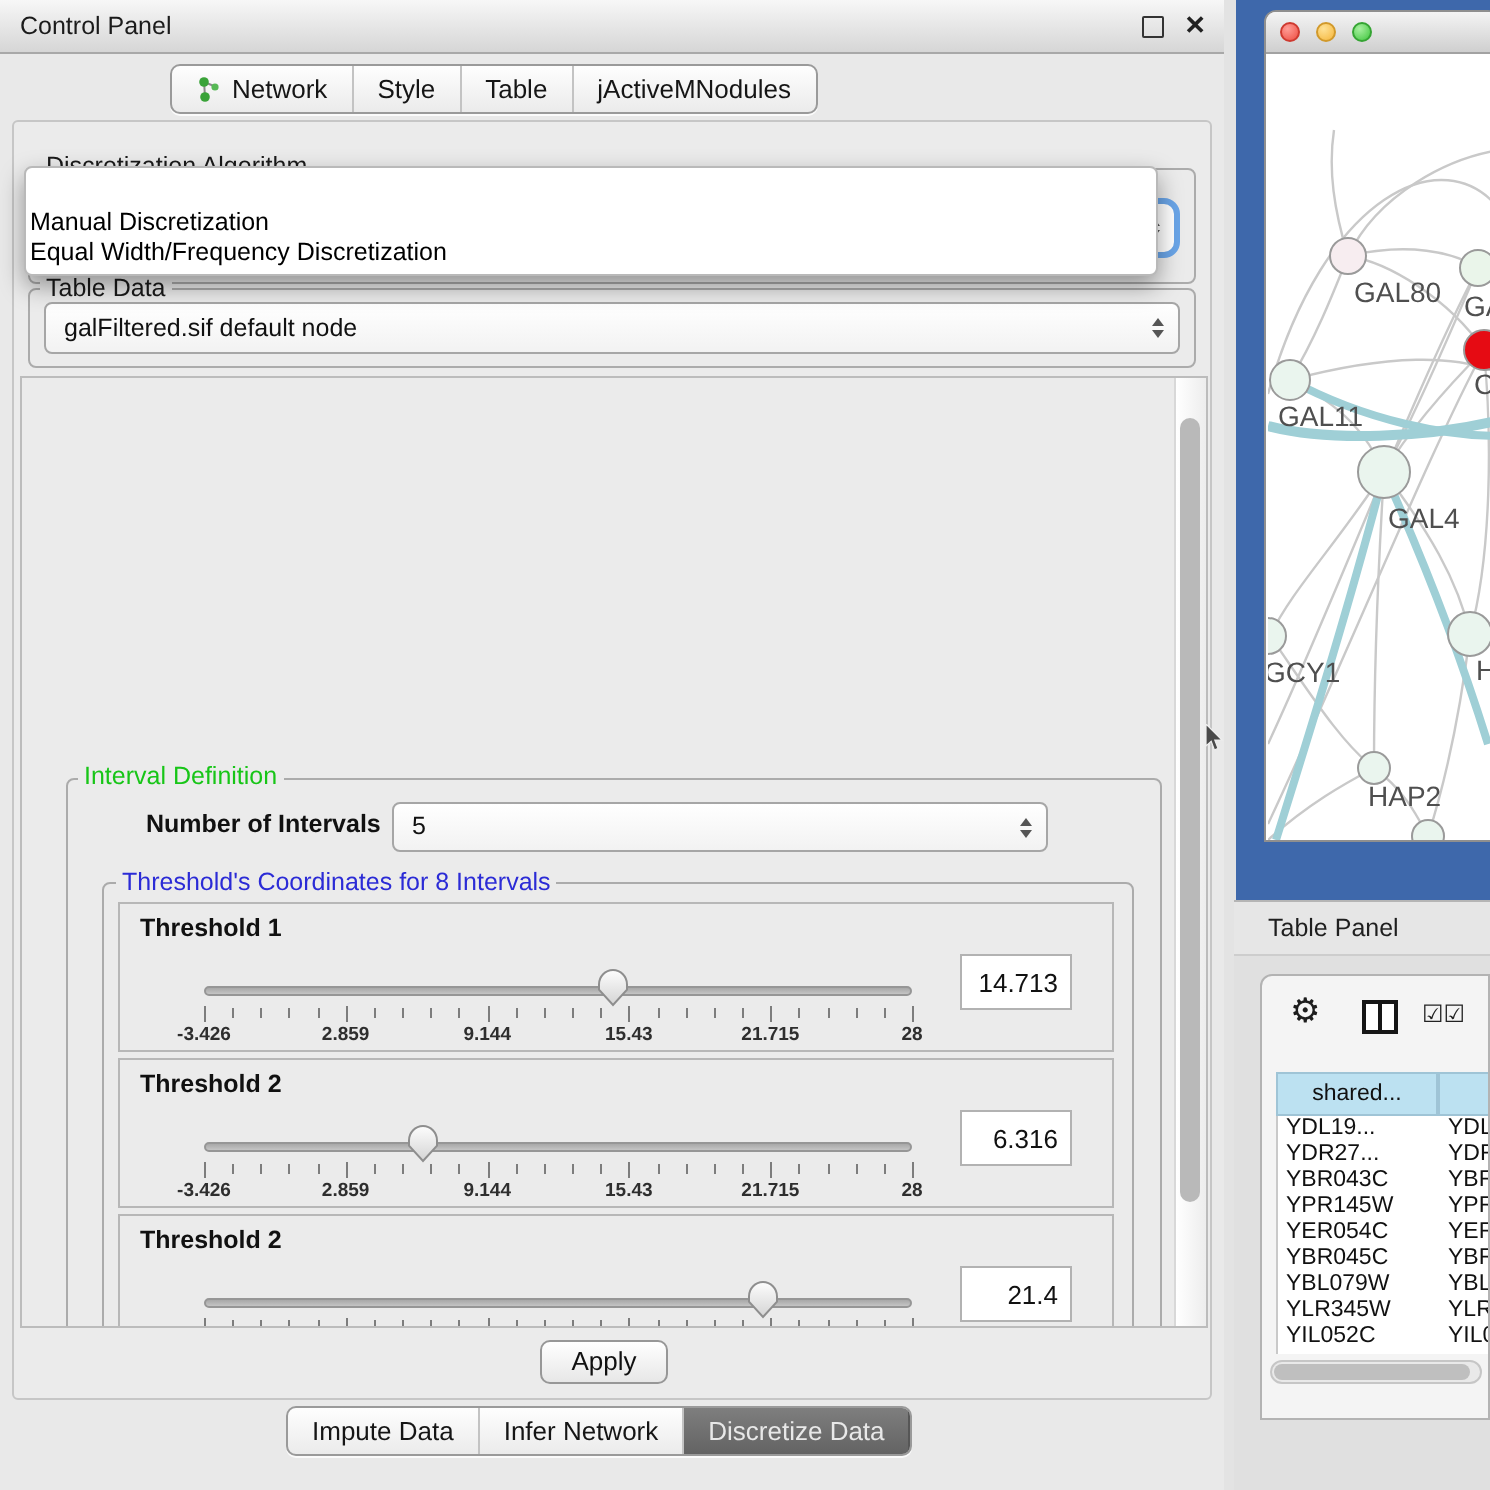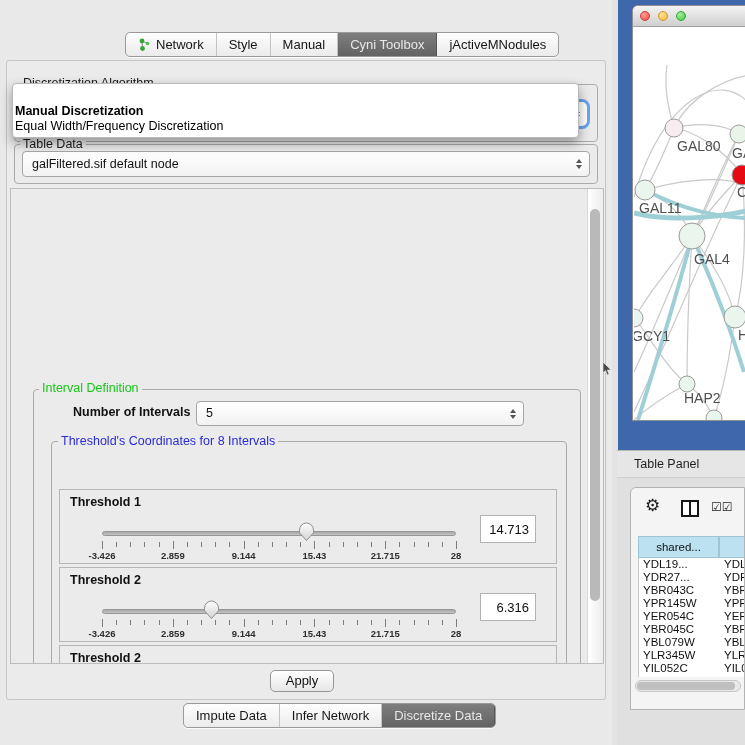--- a/index.html
+++ b/index.html
@@ -10,21 +10,21 @@
 
   
   #control-panel{left:0;top:0;width:612px;height:745px;background:#e9e9e9;}
   #titlebar{left:0;top:0;width:612px;height:26px;
     background:linear-gradient(#f7f7f7,#d6d6d6);border-bottom:1px solid #a8a8a8;}
   #panel-title{left:10px;top:0;line-height:26px;font-size:12.5px;color:#1b1b1b;}
   #float-btn{right:30px;top:8px;width:9px;height:9px;border:1.5px solid #333;border-radius:1px;}
   #close-btn{right:9px;top:5px;font-size:13px;font-weight:bold;color:#222;line-height:16px;}
 
   .seg-group{display:flex;height:23px;border:1px solid #9a9a9a;border-radius:5px;
-    background:linear-gradient(#fefefe,#ebebeb);box-shadow:0 1px 0 rgba(255,255,255,.8);overflow:hidden;margin-left:40px;}
+    background:linear-gradient(#fefefe,#ebebeb);box-shadow:0 1px 0 rgba(255,255,255,.8);overflow:hidden;}
   .seg{display:flex;align-items:center;padding:0 12px;font-size:13px;color:#151515;
     border-right:1px solid #c3c3c3;white-space:nowrap;}
   .seg:last-child{border-right:none;}
   .seg.selected{background:linear-gradient(#7e7e7e,#636363);color:#e8e8e8;
     border-right:1px solid #565656;}
   .seg .tab-icon{margin-right:5px;display:inline-flex;}
   #top-tabs{left:85px;top:32px;}
   #bottom-tabs{left:143px;top:703px;}
 
   #outer-panel{left:6px;top:60px;width:598px;height:638px;background:#ebebeb;
@@ -35,21 +35,21 @@
   .g-black{color:#1a1a1a;} .g-green{color:#17c517;} .g-blue{color:#2b2bd6;}
 
   #algo-group{left:14px;top:84px;width:582px;height:56px;}
   #algo-title{left:20px;top:77px;z-index:1;}
   #algo-combo{left:22px;top:99px;width:562px;height:24px;background:#fff;
     border:3px solid #6aa5e8;border-radius:8px;}
   
   #algo-popup{left:12px;top:83px;width:565px;height:53px;background:#fff;z-index:6;
     border:1px solid #b9b9b9;border-radius:4px;box-shadow:0 5px 12px rgba(0,0,0,.38);}
   #algo-hint{left:0;top:3px;width:100%;text-align:center;font-size:12.5px;color:#b9b9b9;}
-  #algo-opt1{left:2px;top:20px;font-size:12.5px;font-weight:bold;color:#000;}
+  #algo-opt1{left:2px;top:20px;font-size:12.5px;font-weight:normal;color:#000;}
   #algo-opt2{left:2px;top:35px;font-size:12.5px;color:#000;}
 
   #tabledata-group{left:14px;top:144px;width:582px;height:38px;}
   #tabledata-title{left:20px;top:138px;}
   .combo{background:linear-gradient(#ffffff,#f2f2f2);border:1px solid #a6a6a6;border-radius:4px;}
   .combo .combo-text{position:absolute;left:9px;top:0;font-size:12.5px;color:#111;}
   .combo-arrows{position:absolute;right:6px;top:50%;transform:translateY(-50%);width:7px;height:12px;}
   .combo-arrows:before,.combo-arrows:after{content:"";position:absolute;left:0;
     border-left:3.5px solid transparent;border-right:3.5px solid transparent;}
   .combo-arrows:before{top:1px;border-bottom:4px solid #555;}
@@ -63,21 +63,21 @@
     background:linear-gradient(to right,#ffffff,#ededed);border-left:1px solid #d8d8d8;}
   #v-thumb{left:2px;top:20px;width:10px;height:392px;background:#b9b9b9;border-radius:6px;}
 
   #interval-group{left:22px;top:200px;width:546px;height:450px;}
   #interval-title{left:28px;top:193px;}
   #count-label{left:62px;top:216px;font-size:12.5px;font-weight:bold;color:#111;}
   #count-combo{left:185px;top:212px;width:326px;height:23px;}
   #count-combo .combo-text{line-height:23px;}
   #thr-group{left:40px;top:252px;width:514px;height:326px;}
   #thr-title{left:47px;top:246px;}
-  #thresholds{left:48px;top:262px;width:498px;margin-top:38px;}
+  #thresholds{left:48px;top:262px;width:498px;}
   .th-panel{position:relative;width:496px;height:73px;border:1px solid #b7b7b7;
     background:#ebebeb;margin-bottom:3px;}
   .th-label{position:absolute;left:10px;top:5px;font-size:12.5px;font-weight:bold;color:#111;}
   .sl-track{position:absolute;left:42px;top:41px;width:354px;height:5px;border-radius:3px;
     background:linear-gradient(#a8a8a8,#c4c4c4);border:1px solid #969696;box-sizing:border-box;}
   .sl-thumb{position:absolute;top:32px;width:17px;height:20px;}
   .sl-ticks{position:absolute;left:42px;top:51px;width:354px;height:9px;}
   .sl-ticks .tick{position:absolute;top:1px;width:1px;height:5px;background:#7d7d7d;}
   .sl-ticks .tick.major{top:0;height:8px;}
   .sl-ticklabels{position:absolute;left:42px;top:60px;width:354px;height:10px;}
@@ -137,42 +137,44 @@
       <stop offset="0" stop-color="#fdfdfd"></stop>
         <stop offset="1" stop-color="#d4d4d4"></stop>
     </linearGradient>
   </defs>
 </svg>
 
 <div id="stage">
 
   <div id="control-panel" class="abs">
 
+    <div id="titlebar" class="abs">
+      <span id="panel-title" class="abs">Control Panel</span>
+      <div id="float-btn" class="abs"></div>
+      <span id="close-btn" class="abs">✕</span>
+    </div>
 
     <div id="top-tabs" class="abs seg-group">
         <div class="seg">
           <span class="tab-icon">
             <svg width="13" height="14" viewBox="0 0 13 14">
               <line x1="4" y1="3" x2="9" y2="5" stroke="#8a8a8a" stroke-width="1"></line>
               <line x1="4" y1="3" x2="4.5" y2="10" stroke="#8a8a8a" stroke-width="1"></line>
               <circle cx="4" cy="3" r="2.4" fill="#3aa339"></circle>
               <circle cx="9.5" cy="5.5" r="1.8" fill="#57b956"></circle>
               <circle cx="4.5" cy="10.5" r="2.4" fill="#3aa339"></circle>
             </svg>
           </span>
           <span>Network</span>
         </div>
         <div class="seg">
           <span>Style</span>
         </div>
         <div class="seg">
-          <span>Manual</span>
-        </div>
-        <div class="seg selected">
-          <span>Cyni Toolbox</span>
+          <span>Table</span>
         </div>
         <div class="seg">
           <span>jActiveMNodules</span>
         </div>
       </div>
 
     <div id="outer-panel" class="abs"></div>
 
     <div id="algo-group" class="abs group"></div>
     <span id="algo-title" class="abs group-title g-black">Discretization Algorithm</span>

